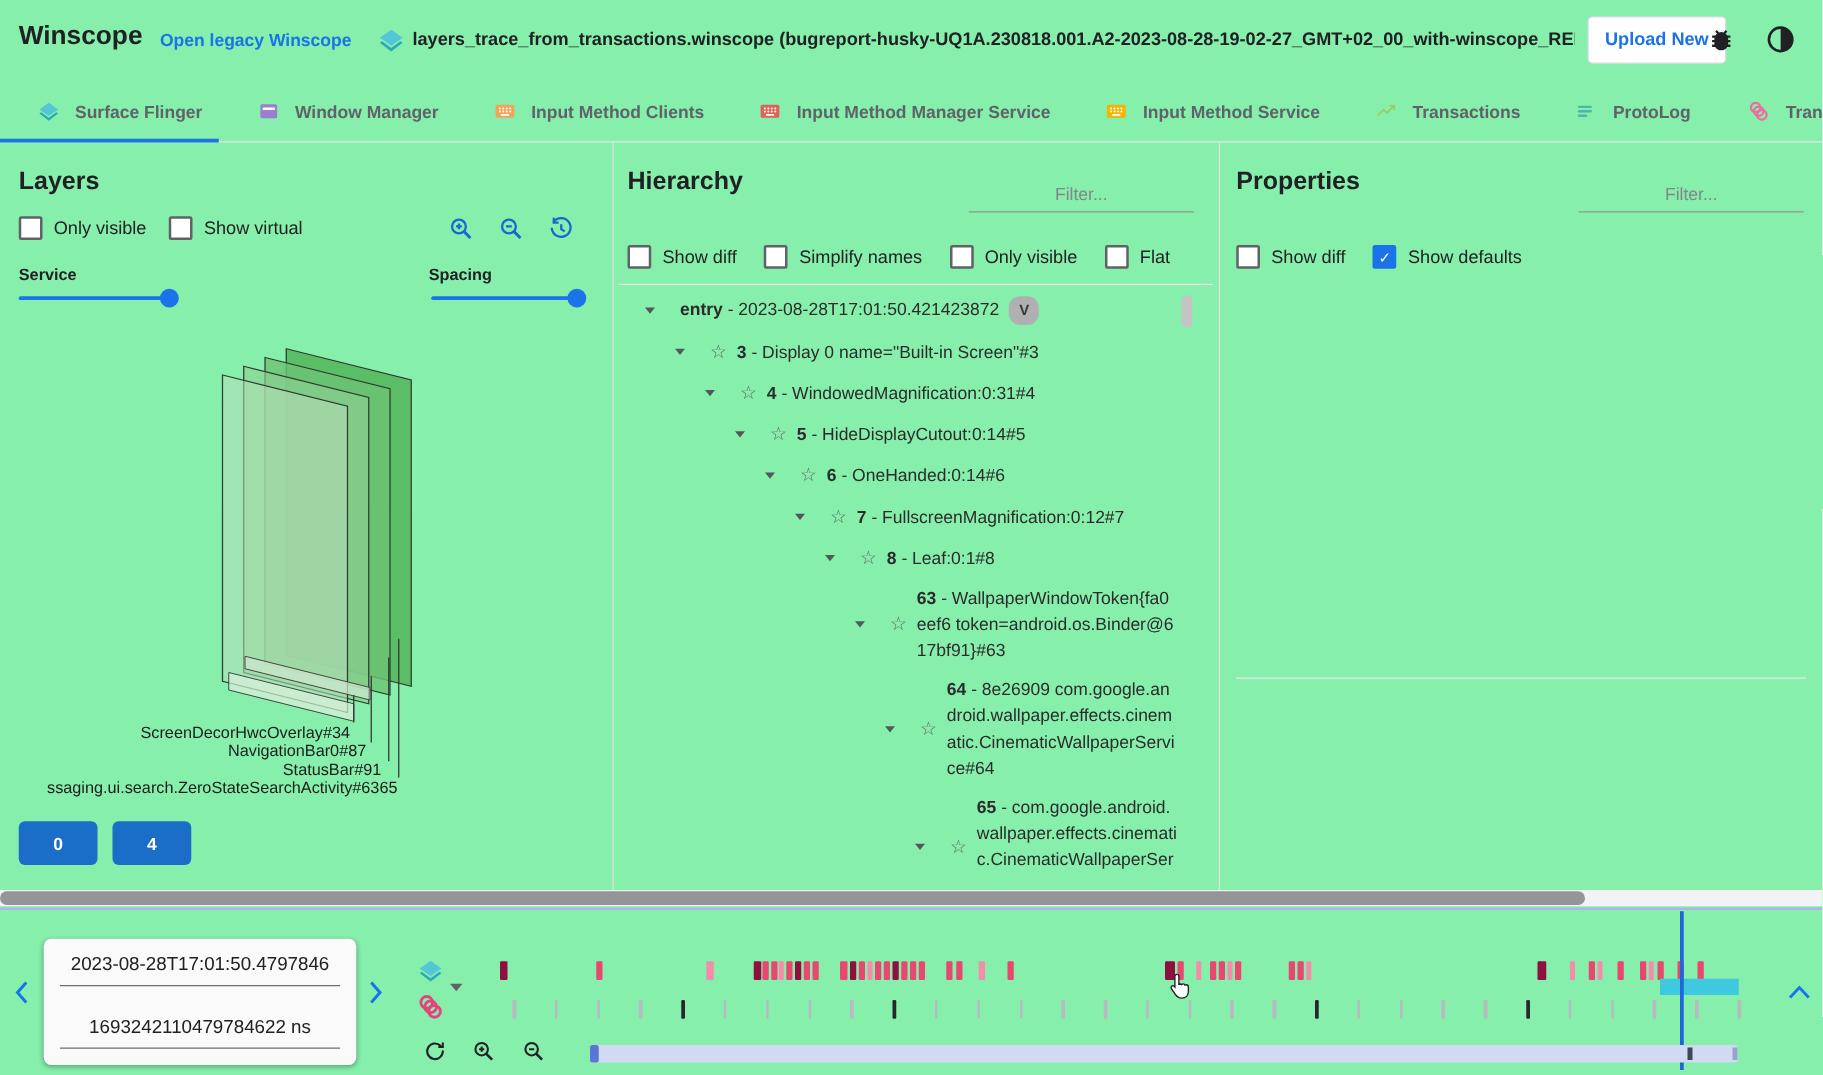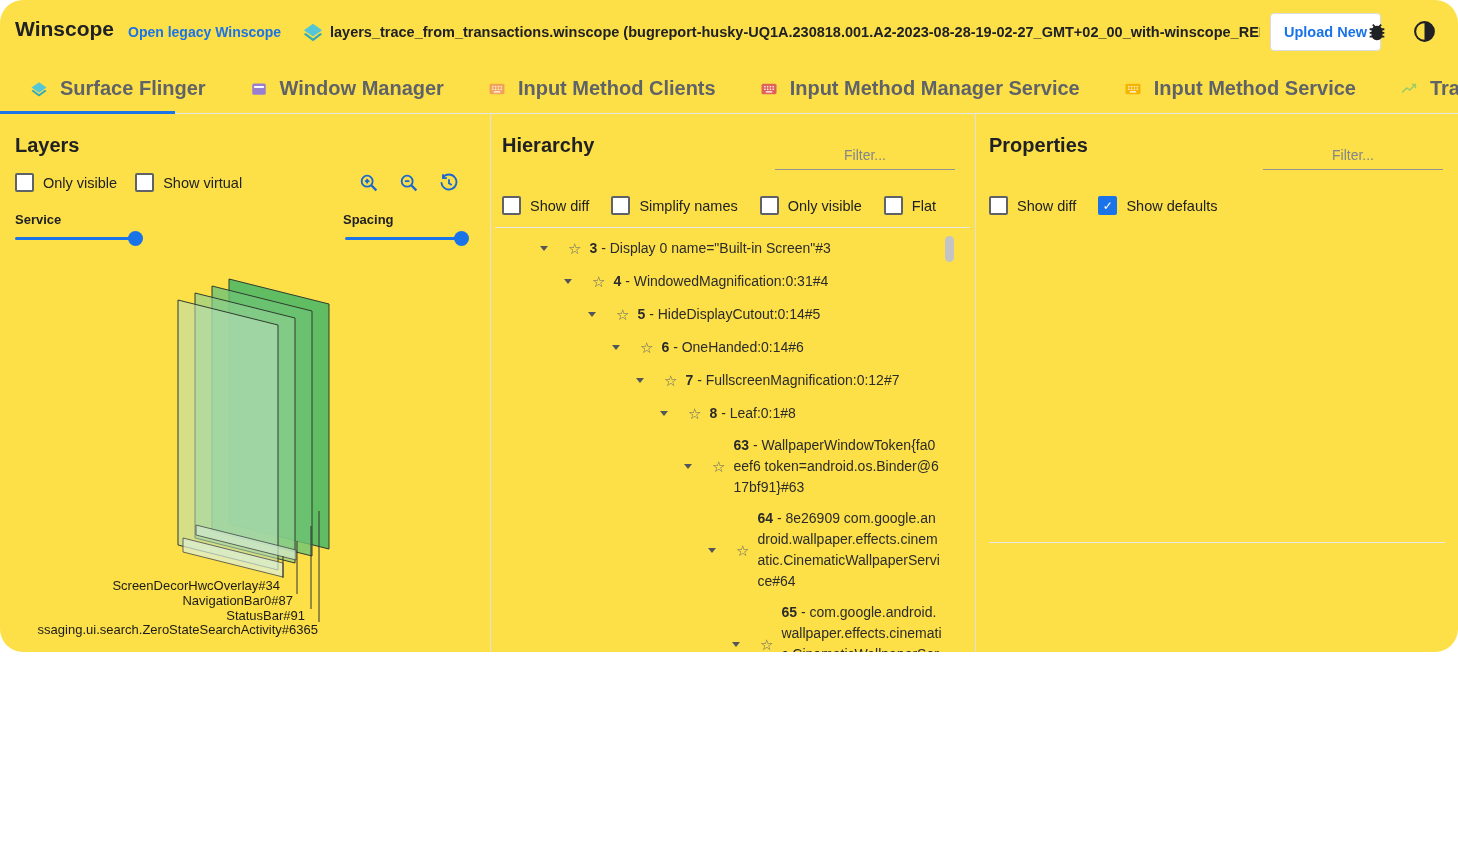--- a/index.html
+++ b/index.html
@@ -1,28 +1,28 @@
 <!DOCTYPE html>
 <html><head>
 <meta charset="utf-8">
 <style>
   html,body{margin:0;padding:0;background:#fff;}
-  #app{position:relative;width:1458px;height:652px;background:#fde047;overflow:hidden;
-       font-family:"Liberation Sans",sans-serif;color:#202124;border-radius:23px;}
+  #app{position:relative;width:1458px;height:860px;background:#86efac;overflow:hidden;
+       font-family:"Liberation Sans",sans-serif;color:#202124;}
   .abs{position:absolute;}
   
   .hdr-title{left:15px;top:17px;font-size:21px;font-weight:700;}
   .hdr-link{left:128px;top:24px;font-size:14px;font-weight:700;color:#1a73e8;cursor:pointer;}
   .hdr-file{left:330px;top:24px;width:930px;font-size:14.5px;font-weight:700;white-space:nowrap;overflow:hidden;}
   .hdr-upload{left:1270px;top:13px;height:36px;line-height:36px;padding:0 13px;border:1px solid #dadce0;
       border-radius:4px;background:#fff;font-size:14.5px;font-weight:700;color:#1a73e8;cursor:pointer;}
   
   .tabs{left:0;top:64px;width:1458px;height:50px;border-bottom:1px solid #e4e6e8;display:flex;
         align-items:center;padding-left:30px;gap:44px;overflow:hidden;white-space:nowrap;box-sizing:border-box;}
-  .tab{display:flex;align-items:center;gap:12px;font-size:20px;font-weight:700;color:#5f6368;flex:none;cursor:pointer;}
+  .tab{display:flex;align-items:center;gap:12px;font-size:14px;font-weight:700;color:#5f6368;flex:none;cursor:pointer;}
   .tab-underline{left:0;top:111px;width:175px;height:3px;background:#1a73e8;}
   
   .vdiv{top:114px;width:1px;height:598px;background:#e0e0e0;}
   .p-title{font-size:20px;font-weight:700;}
   .cbrow{display:flex;gap:22px;align-items:center;}
   .cb{display:flex;align-items:center;gap:9px;font-size:14.5px;cursor:pointer;}
   .cbox{width:15px;height:15px;border:2px solid #5f6368;border-radius:2px;background:#fff;flex:none;
         display:flex;align-items:center;justify-content:center;font-size:12px;color:#fff;}
   .cbox.checked{background:#1a73e8;border-color:#1a73e8;}
   .filter{border:none;border-bottom:1px solid #949494;width:180px;font-size:14px;outline:none;
@@ -275,20 +275,24 @@
       <span class="cbox"></span>
       <span>Only visible</span>
     </label>
     <label class="cb">
       <span class="cbox"></span>
       <span>Flat</span>
     </label>
   </div>
   <div class="abs divline" style="left:495px;top:227px;width:475px"></div>
   <div class="abs" id="tree">
+      <div class="trow" style="padding-left: 26px;">
+        <span class="tri"></span>
+        <div class="ttext"><b>entry</b> - 2023-08-28T17:01:50.421423872<span class="vbadge">V</span></div>
+      </div>
       <div class="trow" style="padding-left: 50px;">
         <span class="tri"></span>
         <span class="star">☆</span>
         <div class="ttext"><b>3</b> - Display 0 name="Built-in Screen"#3</div>
       </div>
       <div class="trow" style="padding-left: 74px;">
         <span class="tri"></span>
         <span class="star">☆</span>
         <div class="ttext"><b>4</b> - WindowedMagnification:0:31#4</div>
       </div>
@@ -346,20 +350,26 @@
 
   <div class="abs hscroll-track"></div>
   <div class="abs hscroll-thumb"></div>
   <div class="abs tl-topline"></div>
 
   <span class="abs" style="left:10px;top:783px">
     <svg width="16" height="22" viewBox="0 0 16 22" fill="none" stroke="#1a73e8" stroke-width="2.4">
         <polyline points="11,3 4,11 11,19"></polyline>
       </svg>
   </span>
+  <div class="abs ts-box">
+    <div class="ts-val" style="top:12px">2023-08-28T17:01:50.4797846</div>
+    <div class="ts-ul" style="top:37px"></div>
+    <div class="ts-val" style="top:62px">1693242110479784622 ns</div>
+    <div class="ts-ul" style="top:87px"></div>
+  </div>
   <span class="abs" style="left:292px;top:783px">
     <svg width="16" height="22" viewBox="0 0 16 22" fill="none" stroke="#1a73e8" stroke-width="2.4">
         <polyline points="5,3 12,11 5,19"></polyline>
       </svg>
   </span>
 
   <span class="abs" style="left:333px;top:766px">
     <svg width="23" height="21" viewBox="0 0 24 24">
         <path d="M12 3 22 10 12 17 2 10z" fill="#55c6d6"></path>
         <path d="M12 19 4 13l-2 1.5L12 22l10-7.5L20 13z" fill="#2fa8bb"></path>

